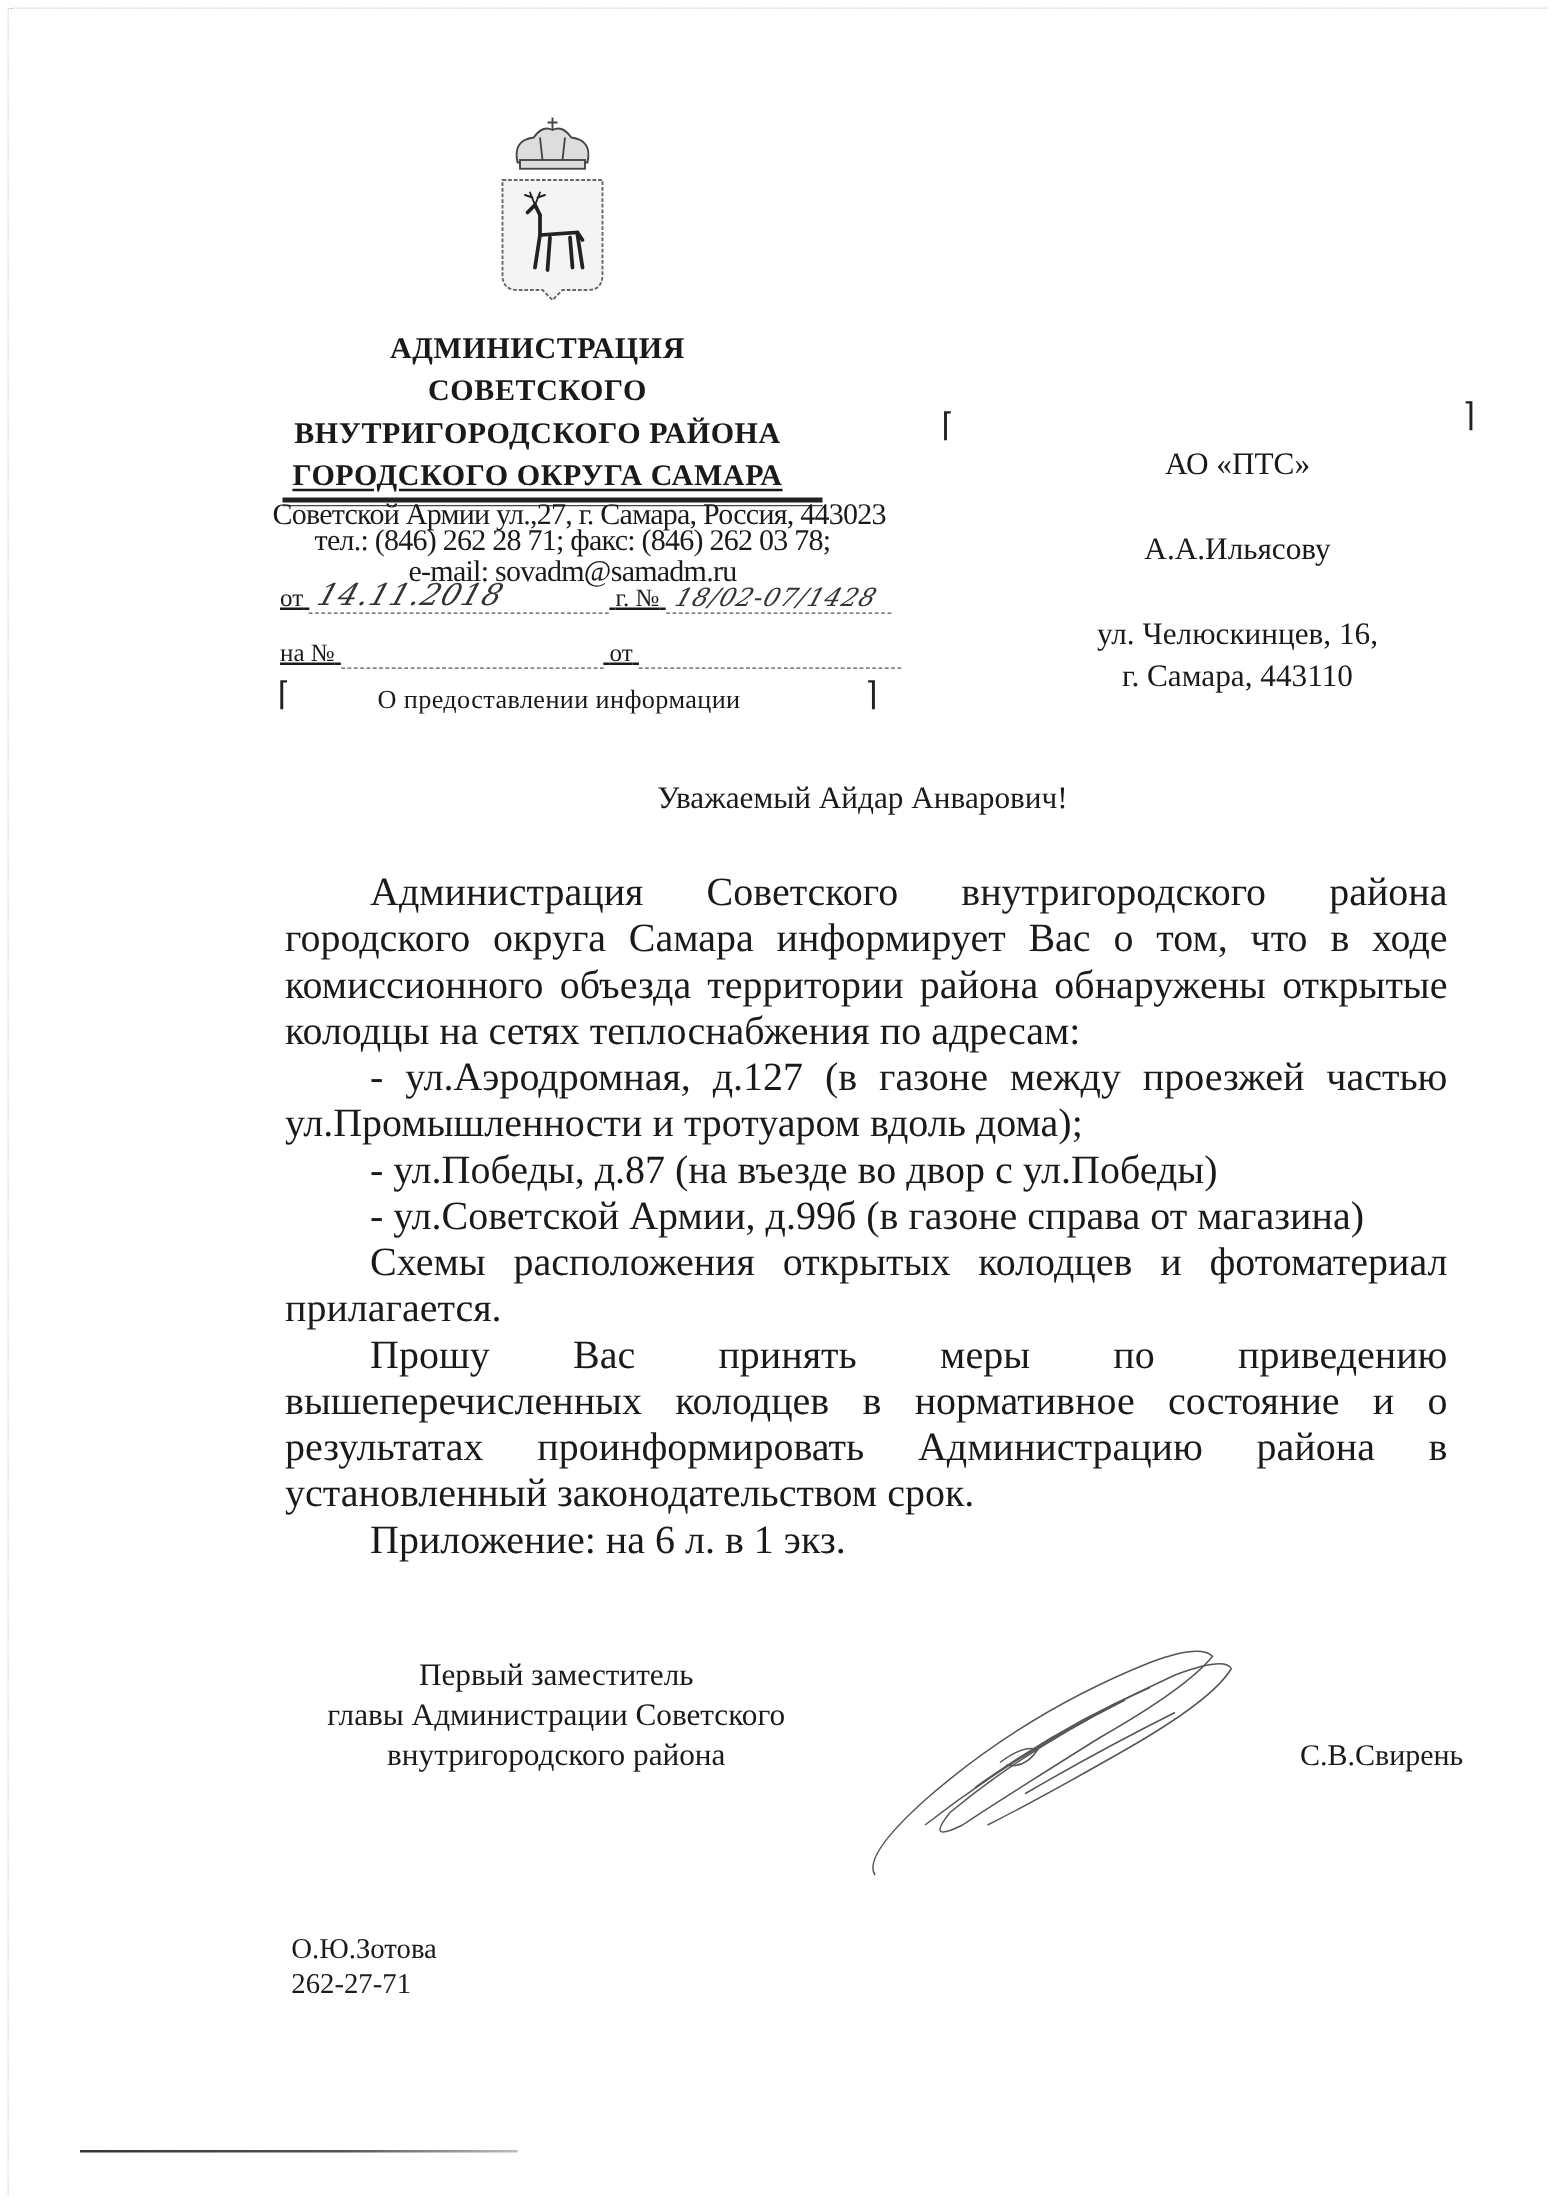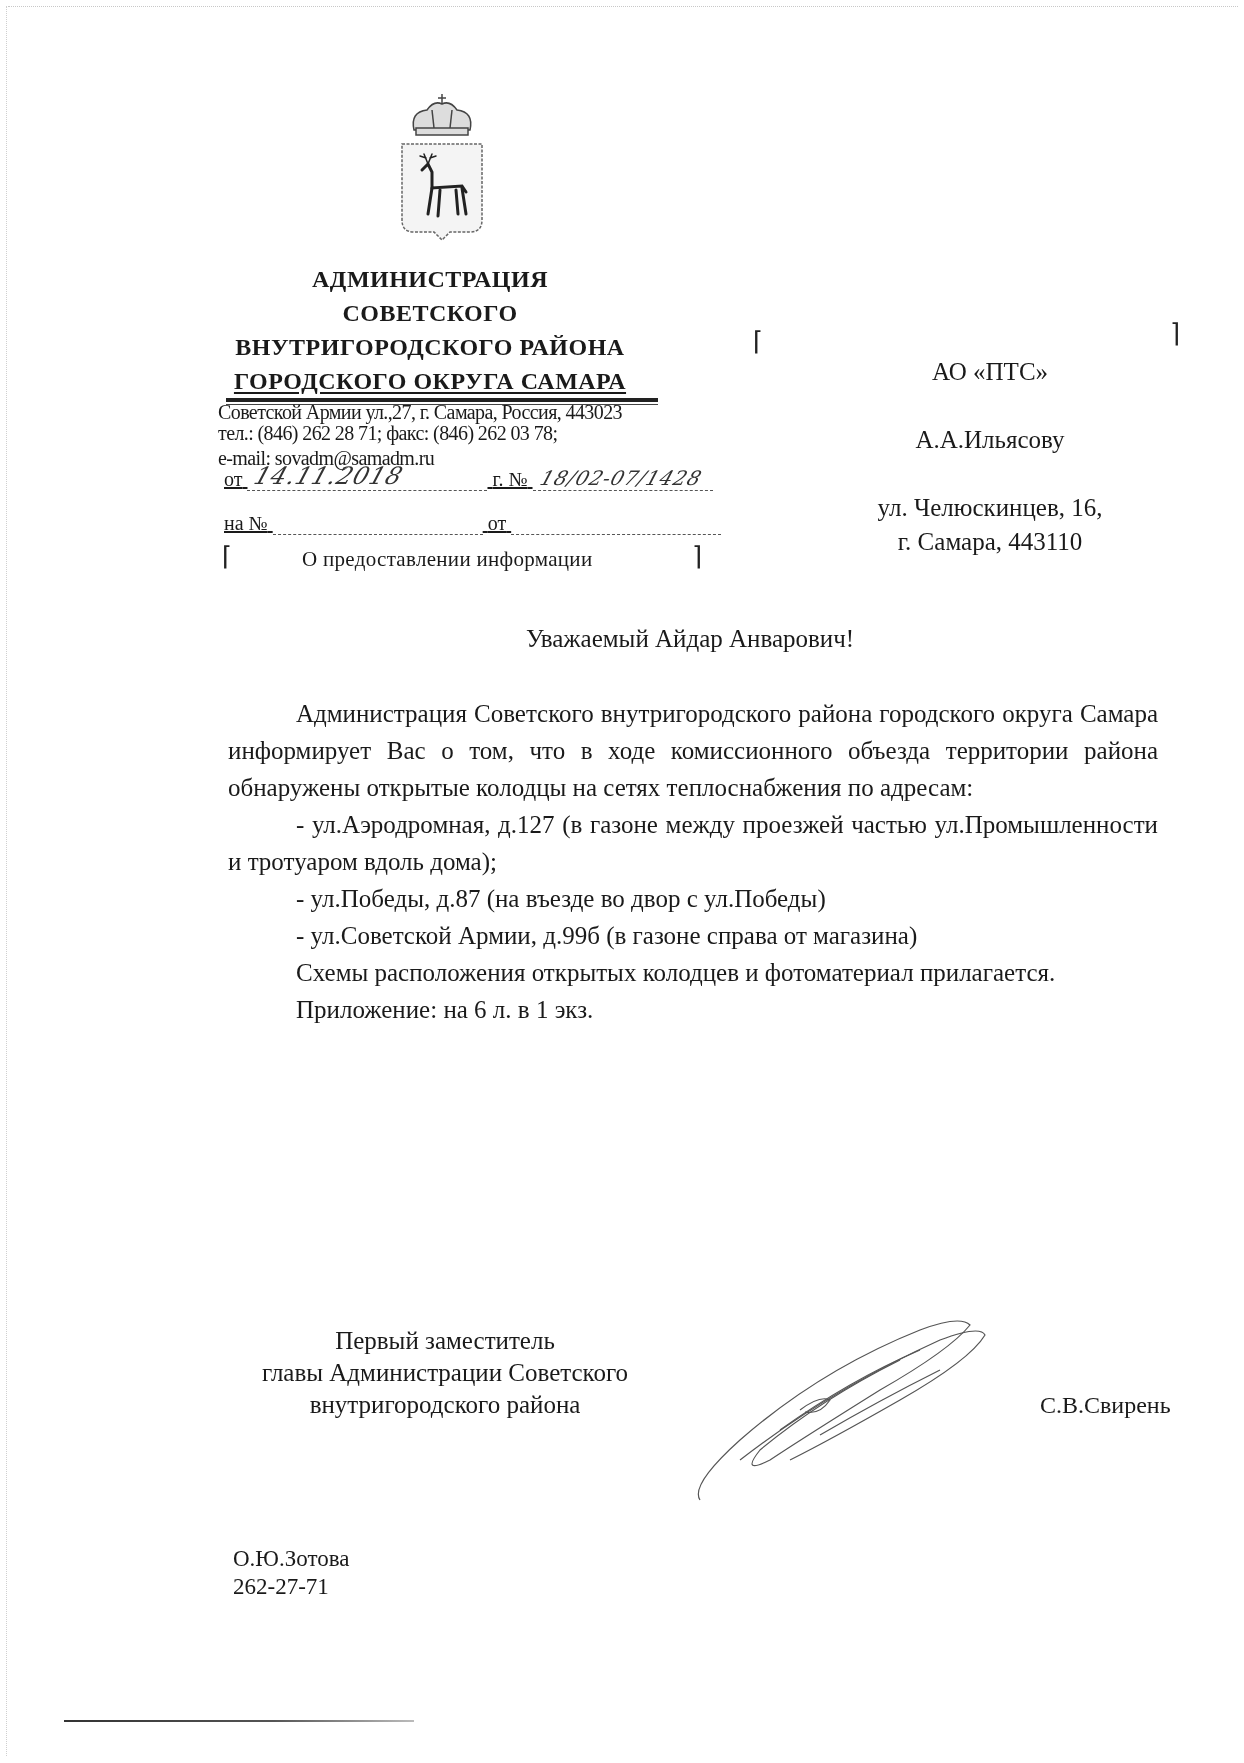--- a/index.html
+++ b/index.html
@@ -16,21 +16,21 @@
     position: absolute; left: 200px; top: 262px; width: 460px;
     text-align: center; font-weight: bold; font-size: 24px; line-height: 34px; letter-spacing: 0.5px;
   }
   .org-title .line { display: block; }
   .org-title .underlined { text-decoration: underline; text-underline-offset: 3px; }
   .rule-thick { position: absolute; left: 226px; top: 398px; width: 432px; height: 4px; background: #222; }
   .rule-thin { position: absolute; left: 226px; top: 404px; width: 432px; height: 1px; background: #444; }
 
   .contacts {
     position: absolute; left: 218px; top: 402px; width: 480px;
-    text-align: left; font-size: 20px; line-height: 21px; letter-spacing: -0.6px;
+    text-align: center; font-size: 24px; line-height: 21px; letter-spacing: -0.6px;
   }
   .contacts div { white-space: nowrap; }
 
   .regline { position: absolute; left: 224px; font-size: 20px; white-space: nowrap; text-decoration: underline; }
   .regline .field { display: inline-block; border-bottom: 1px dashed #555; height: 22px; vertical-align: bottom; position: relative; }
   .regline .hand { position: absolute; left: 8px; bottom: 0; font-family: "DejaVu Serif", serif; font-style: italic; font-size: 24px; color: #333; transform: skewX(-18deg); letter-spacing: 1px; }
 
   .subject { position: absolute; left: 222px; top: 547px; width: 492px; font-size: 21px; }
   .subject .text { position: absolute; left: 80px; top: 0; white-space: nowrap; letter-spacing: 0.3px; }
   .corner { position: absolute; font-family: "DejaVu Sans", sans-serif; font-size: 26px; color: #222; }
@@ -38,21 +38,21 @@
   .addressee {
     position: absolute; left: 790px; top: 355px; width: 400px;
     text-align: center; font-size: 25px; line-height: 34px;
   }
   .addressee .gap { height: 34px; }
 
   .greeting { position: absolute; left: 200px; top: 625px; width: 980px; text-align: center; font-size: 25px; }
 
   .body-text {
     position: absolute; left: 228px; top: 695px; width: 930px;
-    font-size: 25px; line-height: 37px; text-align: justify;
+    font-size: 32px; line-height: 37px; text-align: justify;
   }
   .body-text p { margin: 0; text-indent: 68px; }
 
   .signer-title { position: absolute; left: 200px; top: 1325px; width: 490px; text-align: center; font-size: 25px; line-height: 32px; }
   .signature { position: absolute; left: 680px; top: 1300px; width: 420px; height: 210px; }
   .signer-name { position: absolute; left: 1040px; top: 1392px; font-size: 24px; white-space: nowrap; }
 
   .executor { position: absolute; left: 233px; top: 1545px; font-size: 23px; line-height: 28px; }
   .footer-rule { position: absolute; left: 64px; top: 1720px; width: 350px; height: 2px; background: linear-gradient(90deg, #333 0%, #555 60%, #bbb 100%); }
 </style>
@@ -133,20 +133,21 @@
 </div>
 
 <div class="greeting">Уважаемый Айдар Анварович!</div>
 
 <div class="body-text">
   <p>Администрация Советского внутригородского района городского округа Самара информирует Вас о том, что в ходе комиссионного объезда территории района обнаружены открытые колодцы на сетях теплоснабжения по адресам:</p>
   <p>- ул.Аэродромная, д.127 (в газоне между проезжей частью ул.Промышленности и тротуаром вдоль дома);</p>
   <p>- ул.Победы, д.87 (на въезде во двор с ул.Победы)</p>
   <p>- ул.Советской Армии, д.99б (в газоне справа от магазина)</p>
   <p>Схемы расположения открытых колодцев и фотоматериал прилагается.</p>
+  <p>Прошу Вас принять меры по приведению вышеперечисленных колодцев в нормативное состояние и о результатах проинформировать Администрацию района в установленный законодательством срок.</p>
   <p>Приложение: на 6 л. в 1 экз.</p>
 </div>
 
 <div class="signer-title">
   <div>Первый заместитель</div>
   <div>главы Администрации Советского</div>
   <div>внутригородского района</div>
 </div>
 <svg class="signature" viewBox="0 0 420 210">
   <g fill="none" stroke="#555" stroke-width="1.2">

